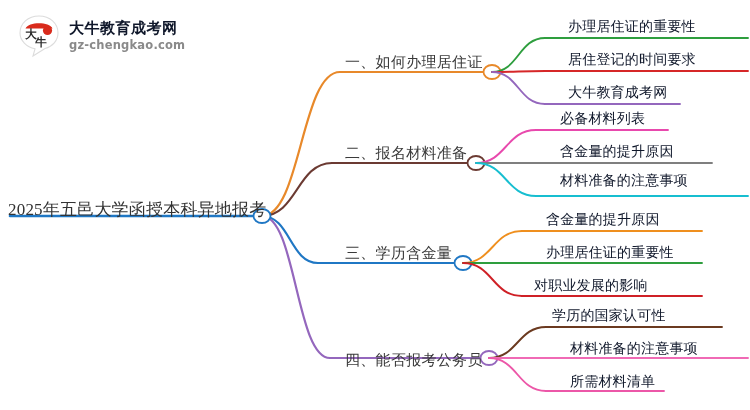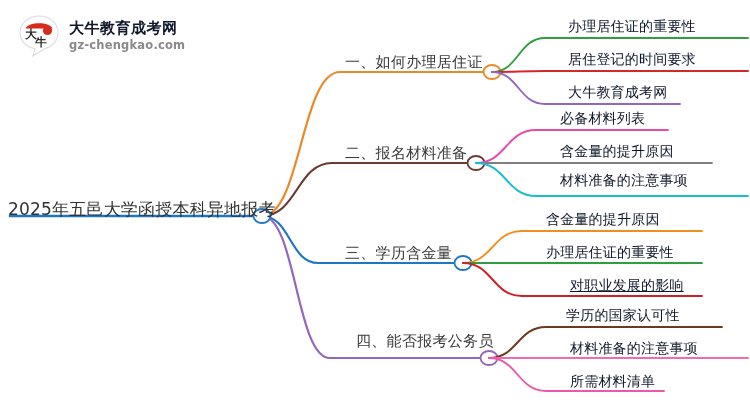--- a/index.html
+++ b/index.html
@@ -77,20 +77,21 @@
     white-space: nowrap;
     font-family: "DejaVu Sans", "Liberation Sans", sans-serif;
     color: #3c3c3c;
   }
   .root-label {
     font-size: 17px;
     color: #333333;
     left: 8px;
     top: 198px;
     letter-spacing: 0.2px;
+    font-family: Liberation Serif, serif;
   }
   .branch-label {
     font-size: 15px;
     color: #3a3a3a;
     letter-spacing: 0.3px;
   }
   .leaf-label {
     font-size: 14px;
     color: #0f172a;
     letter-spacing: 0.2px;
@@ -165,20 +166,20 @@
       <div class="node-label leaf-label" style="left: 568px; top: 18px;">办理居住证的重要性</div>
       <div class="node-label leaf-label" style="left: 568px; top: 51px; text-align: right;">居住登记的时间要求</div>
       <div class="node-label leaf-label" style="left: 568px; top: 84px;">大牛教育成考网</div>
       <div class="node-label branch-label" style="left: 345px; top: 144px;">二、报名材料准备</div>
       <div class="node-label leaf-label" style="left: 560px; top: 110px;">必备材料列表</div>
       <div class="node-label leaf-label" style="left: 560px; top: 143px;">含金量的提升原因</div>
       <div class="node-label leaf-label" style="left: 560px; top: 163px; margin-top: 9px;">材料准备的注意事项</div>
       <div class="node-label branch-label" style="left: 345px; top: 244px;">三、学历含金量</div>
       <div class="node-label leaf-label" style="left: 546px; top: 211px; text-align: right;">含金量的提升原因</div>
       <div class="node-label leaf-label" style="left: 546px; top: 244px;">办理居住证的重要性</div>
-      <div class="node-label leaf-label" style="left: 570px; top: 277px; text-decoration: underline;">对职业发展的影响</div>
-      <div class="node-label branch-label" style="left: 345px; top: 332px; margin-left: 11px;">四、能否报考公务员</div>
-      <div class="node-label leaf-label" style="left: 566px; top: 307px;">学历的国家认可性</div>
+      <div class="node-label leaf-label" style="left: 534px; top: 277px;">对职业发展的影响</div>
+      <div class="node-label branch-label" style="left: 345px; top: 351px;">四、能否报考公务员</div>
+      <div class="node-label leaf-label" style="left: 552px; top: 307px;">学历的国家认可性</div>
       <div class="node-label leaf-label" style="left: 570px; top: 340px;">材料准备的注意事项</div>
       <div class="node-label leaf-label" style="left: 570px; top: 373px;">所需材料清单</div>
     </div>
 
 </div>
 
 </body></html>

